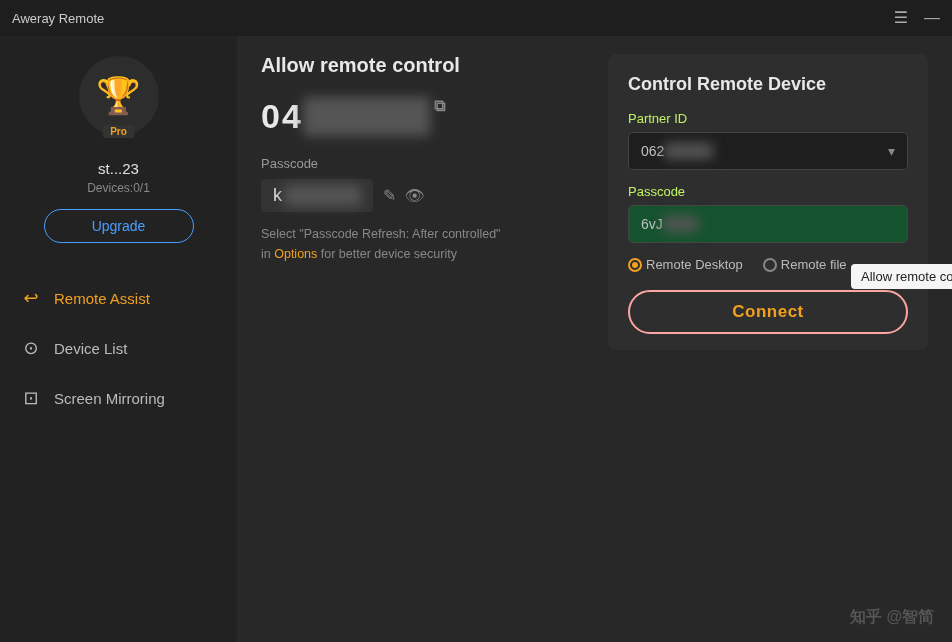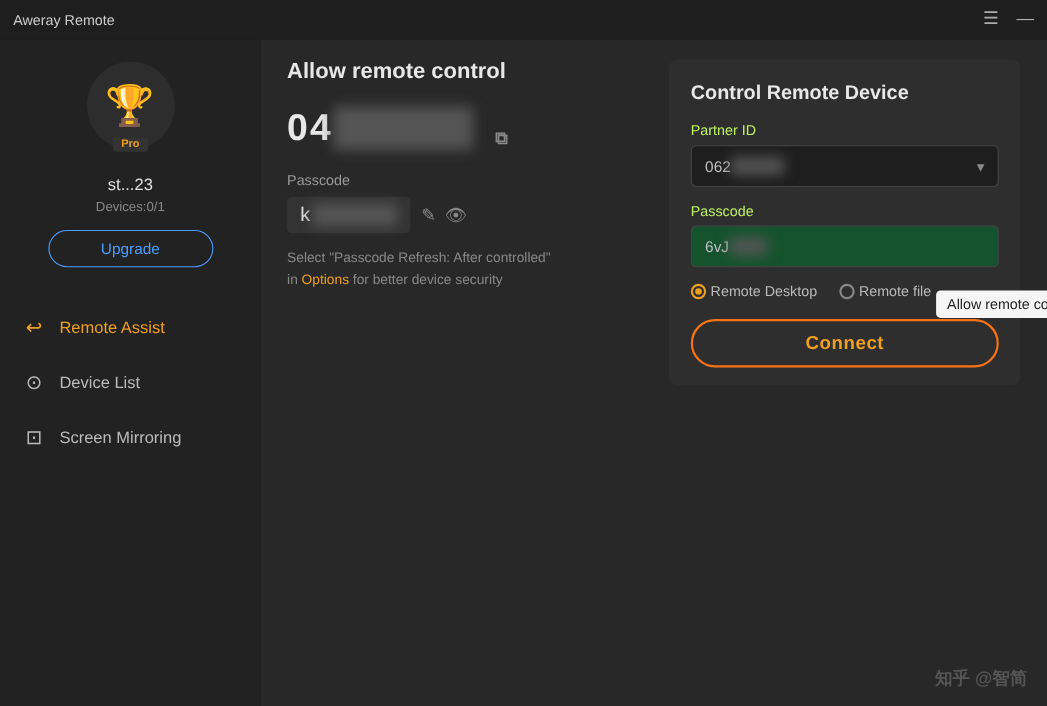--- a/index.html
+++ b/index.html
@@ -167,22 +167,22 @@
       font-size: 13px;
       color: #999;
       margin-bottom: 8px;
     }
     .device-id {
       font-size: 34px;
       font-weight: bold;
       color: #e8e8e8;
       letter-spacing: 2px;
       display: flex;
-      align-items: flex-end;
-      gap: 20px;
+      align-items: flex-start;
+      gap: 4px;
       margin-bottom: 20px;
     }
     .device-id-copy {
       font-size: 16px;
       cursor: pointer;
       color: #888;
     }
     .passcode-row {
       display: flex;
       align-items: center;
@@ -295,21 +295,21 @@
       border-radius: 50%;
       background: #f0a020;
     }
     .radio-dot.empty {
       border-color: #888;
     }
     .connect-btn {
       width: 100%;
       height: 44px;
       background: transparent;
-      border: 2px solid #f97316;
+      border: 2px solid #fca5a5;
       border-radius: 22px;
       color: #f0a020;
       font-size: 17px;
       font-weight: 600;
       cursor: pointer;
       letter-spacing: 0.5px;
     }
     
     .tooltip-popup {
       position: absolute;

